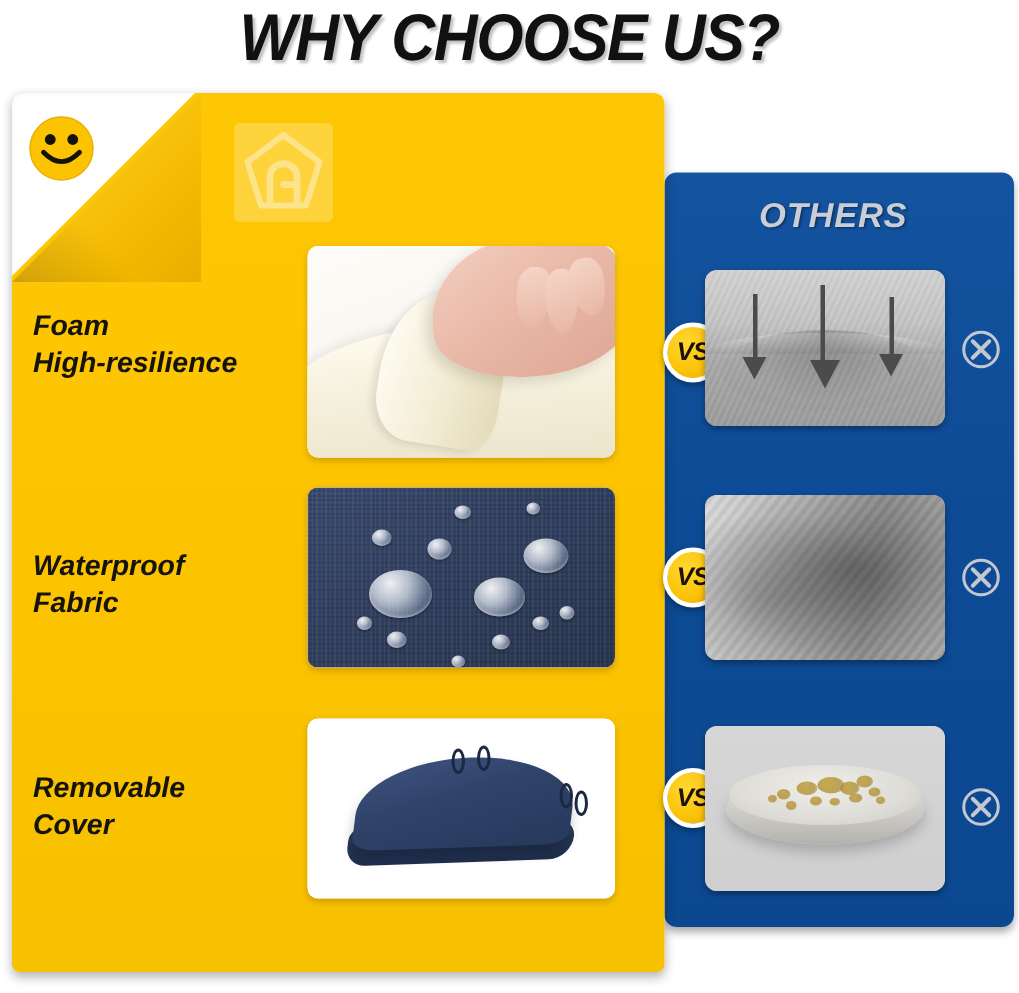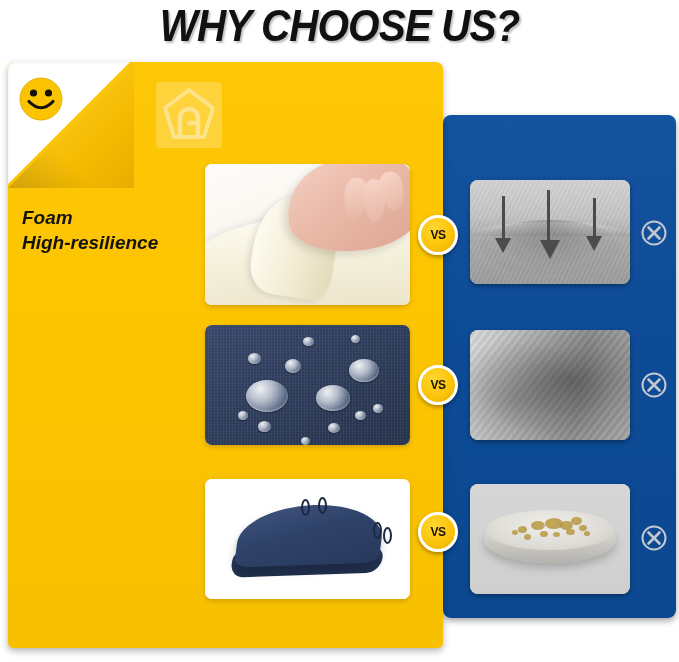--- a/index.html
+++ b/index.html
@@ -104,23 +104,24 @@
     box-shadow:0 2px 4px rgba(0,0,0,.35);
   }
 
   
   .vs{
     position:absolute;width:40px;height:40px;border-radius:50%;
     background:radial-gradient(circle at 38% 32%,#ffd733 0%,#fcc40a 55%,#e9ae00 100%);
     border:3px solid #ffffff;
     box-sizing:border-box;
     box-shadow:0 2px 4px rgba(0,0,0,.35);
-    color:#1a1205;font-size:12px;font-weight:bold;
+    color:#1a1205;font-size:17px;font-weight:bold;font-style:italic;
     display:flex;align-items:center;justify-content:center;
     letter-spacing:-.5px;
+    margin-left:24px;
   }
   
   .xmark{position:absolute;width:28px;height:28px;}
 
   
   .pic{position:absolute;inset:0;}
 
   
   .foam-bg{background:linear-gradient(160deg,#fdfcf8 0%,#f7f5ee 55%,#eceae2 100%);}
   .foam-sheet{
@@ -238,20 +239,21 @@
   }
 </style>
 </head>
 <body>
 
 <div id="stage">
 
   <div class="title">WHY CHOOSE US?</div>
 
   <div class="blue-panel"></div>
+  <div class="others-label">OTHERS</div>
 
   <div class="yellow-panel"></div>
 
   <div class="curl-white"></div>
   <div class="curl-flap"></div>
   <div class="curl-shade"></div>
 
   <svg class="smiley" viewBox="0 0 46 46">
     <circle cx="23" cy="23" r="21" fill="#fcc400" stroke="#e8b100" stroke-width="1"></circle>
     <circle cx="15.5" cy="17" r="3.6" fill="#14120a"></circle>
@@ -302,20 +304,22 @@
         <div class="head"></div>
     </div>
   </div>
 
   <svg class="xmark" style="left:640px;top:219px;" viewBox="0 0 28 28">
     <circle cx="14" cy="14" r="11.5" fill="none" stroke="#c3c8d0" stroke-width="2"></circle>
     <path d="M8.5 8.5 L19.5 19.5 M19.5 8.5 L8.5 19.5" stroke="#c3c8d0" stroke-width="2.6" stroke-linecap="round"></path>
   </svg>
 
   <div class="feat-label" style="top:365px;">
+    <div>Waterproof</div>
+    <div>Fabric</div>
   </div>
 
   <div class="ours-img" style="top:325px;height:120px;">
     <div class="pic fabric-bg"></div>
     <div class="drop" style="left:20%;top:46%;width:42px;height:32px;"></div>
     <div class="drop" style="left:54%;top:50%;width:34px;height:26px;"></div>
     <div class="drop" style="left:70%;top:28%;width:30px;height:23px;"></div>
     <div class="drop" style="left:39%;top:28%;width:16px;height:14px;"></div>
     <div class="drop" style="left:21%;top:23%;width:13px;height:11px;"></div>
     <div class="drop" style="left:48%;top:10%;width:11px;height:9px;"></div>
@@ -332,20 +336,24 @@
 
   <div class="others-img" style="top:330px;height:110px;">
     <div class="pic wet-bg"></div>
   </div>
 
   <svg class="xmark" style="left:640px;top:371px;" viewBox="0 0 28 28">
     <circle cx="14" cy="14" r="11.5" fill="none" stroke="#c3c8d0" stroke-width="2"></circle>
     <path d="M8.5 8.5 L19.5 19.5 M19.5 8.5 L8.5 19.5" stroke="#c3c8d0" stroke-width="2.6" stroke-linecap="round"></path>
   </svg>
 
+  <div class="feat-label" style="top:513px;">
+    <div>Removable</div>
+    <div>Cover</div>
+  </div>
 
   <div class="ours-img" style="top:479px;height:120px;">
     <div class="pic cush-bg"></div>
     <div class="cushion-side"></div>
     <div class="cushion-top"></div>
     <div class="tie" style="left:47%;top:17%;"></div>
     <div class="tie" style="left:55%;top:15%;"></div>
     <div class="tie" style="left:82%;top:36%;"></div>
     <div class="tie" style="left:87%;top:40%;"></div>
   </div>

